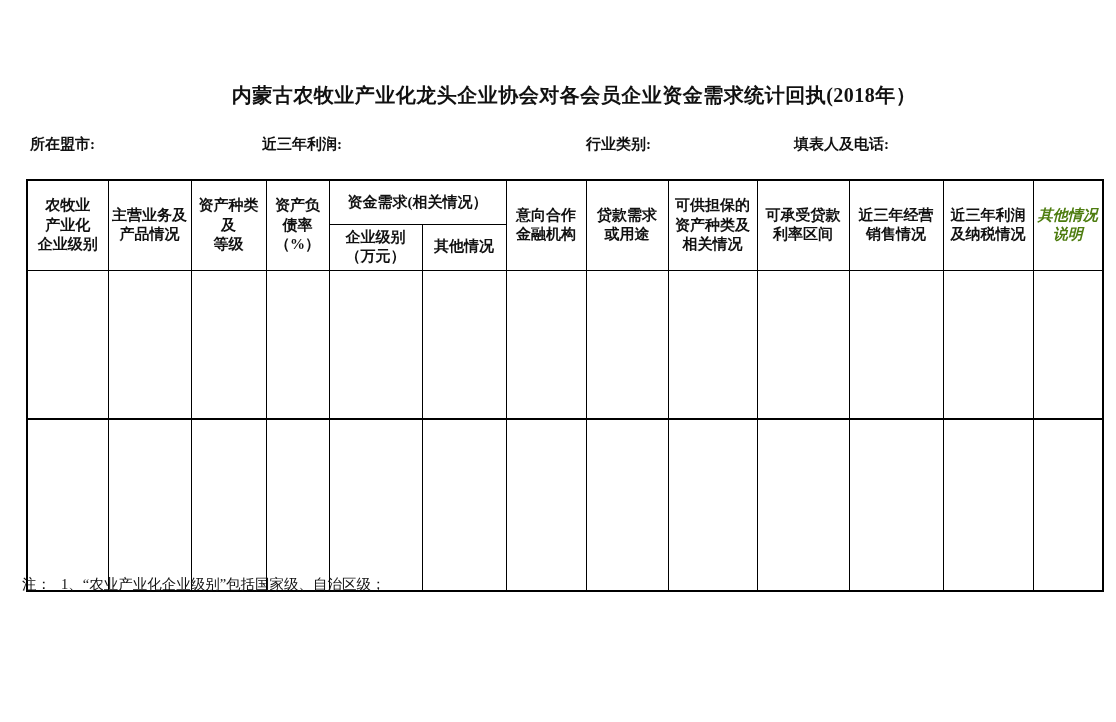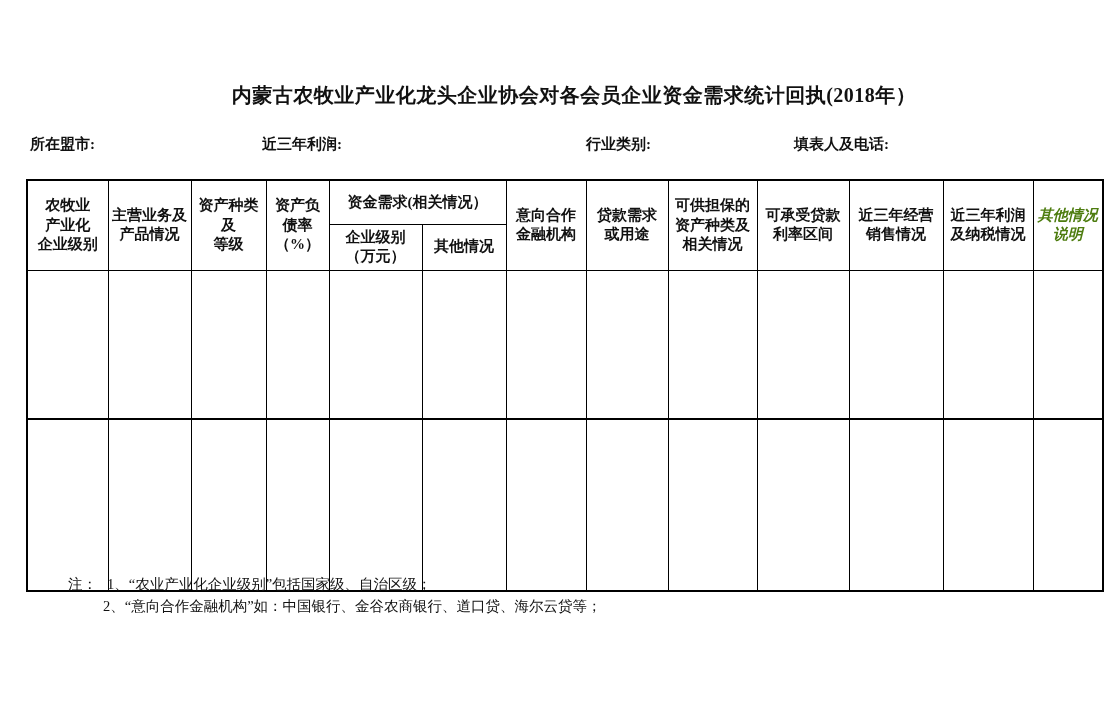--- a/index.html
+++ b/index.html
@@ -67,21 +67,21 @@
   tr.body-row-2 { height: 172px; }
 
   .notes {
     position: absolute;
     left: 22px;
     top: 574px;
     font-size: 14.5px;
     line-height: 21.5px;
     white-space: nowrap;
   }
-  .note-line { padding-left: 35px; margin-left: 46px; }
+  .note-line { padding-left: 35px; }
   .note-line.first { padding-left: 0; }
   .note-prefix { margin-right: 10px; }
 </style>
 </head>
 <body>
 
 <div class="page">
 
   <div class="form-title">内蒙古农牧业产业化龙头企业协会对各会员企业资金需求统计回执(2018年）</div>
 
@@ -174,16 +174,15 @@
           <td></td>
         <td></td>
       </tr>
     </tbody>
   </table>
 
   <div class="notes">
     <div class="note-line first">
       <span class="note-prefix">注：</span><span>1、“农业产业化企业级别”包括国家级、自治区级；</span>
     </div>
-    <div class="note-line">2、“意向合作金融机构”如：中国银行、金谷农商银行、道口贷、海尔云贷等；</div>
   </div>
 
 </div>
 
 </body></html>

